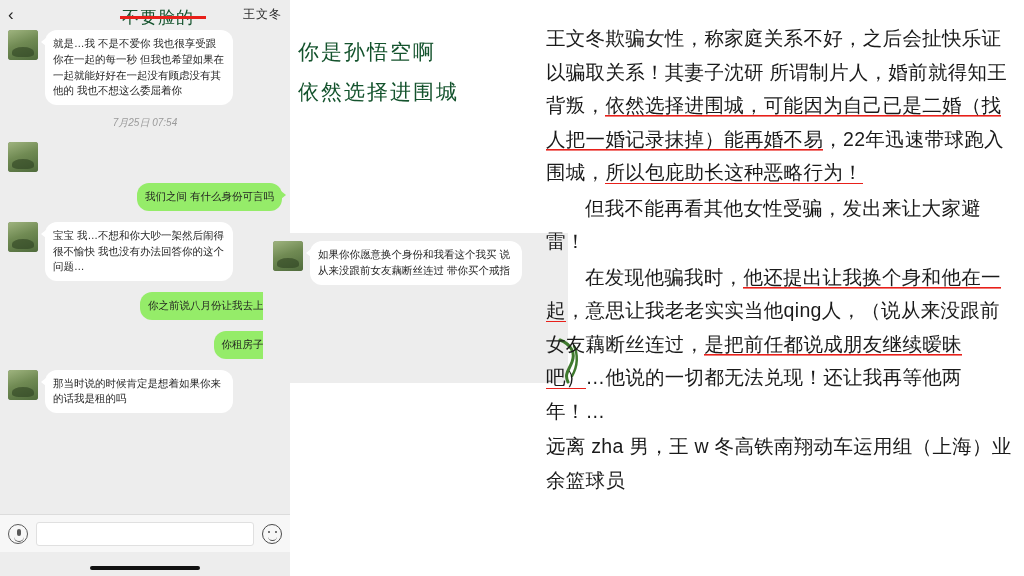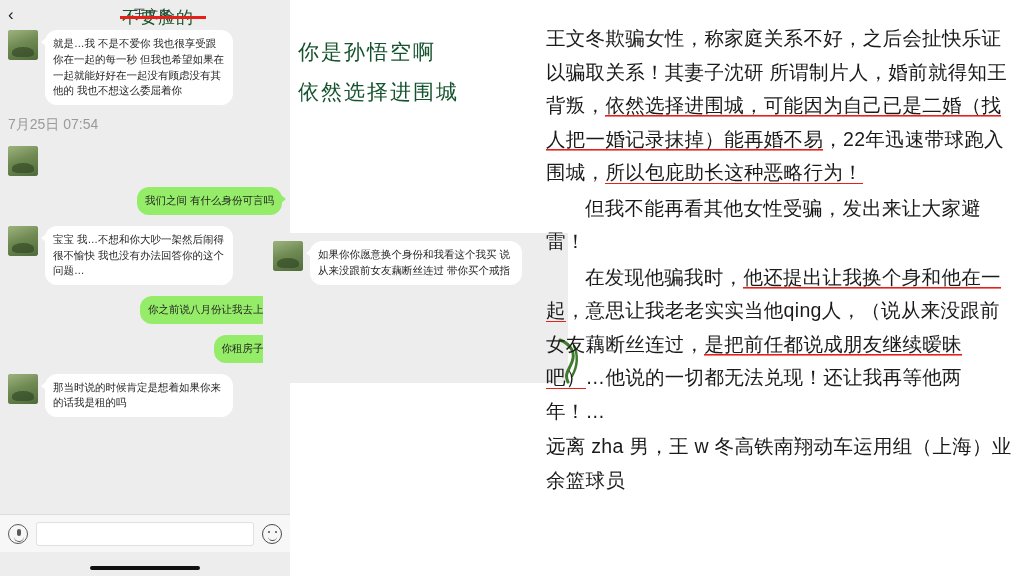--- a/index.html
+++ b/index.html
@@ -32,21 +32,21 @@
     padding: 0 8px;
   }
   #back-arrow {
     font-size: 17px;
     color: #222;
     line-height: 1;
     width: 16px;
   }
   #chat-title {
     flex: 1;
-    text-align: center;
+    text-align: right;
     font-size: 12px;
     color: #2b2b2b;
     letter-spacing: 1px;
   }
   #chat-body {
     position: relative;
     padding: 2px 8px 0 8px;
     height: 510px;
   }
   .msg-row {
@@ -106,23 +106,25 @@
   }
   .bubble.out::after {
     content: "";
     position: absolute;
     right: -4px; top: 8px;
     border-top: 4px solid transparent;
     border-bottom: 4px solid transparent;
     border-left: 5px solid #95ec69;
   }
   .timestamp {
-    font-size: 14px;
+    text-align: center;
+    font-size: 10px;
     color: #9a9a9a;
     margin: 4px 0 12px 0;
+    font-style: italic;
   }
   #chat-inputbar {
     position: absolute;
     left: 0; bottom: 24px;
     width: 290px;
     height: 38px;
     background: #f7f7f7;
     border-top: 1px solid #dcdcdc;
     display: flex;
     align-items: center;

